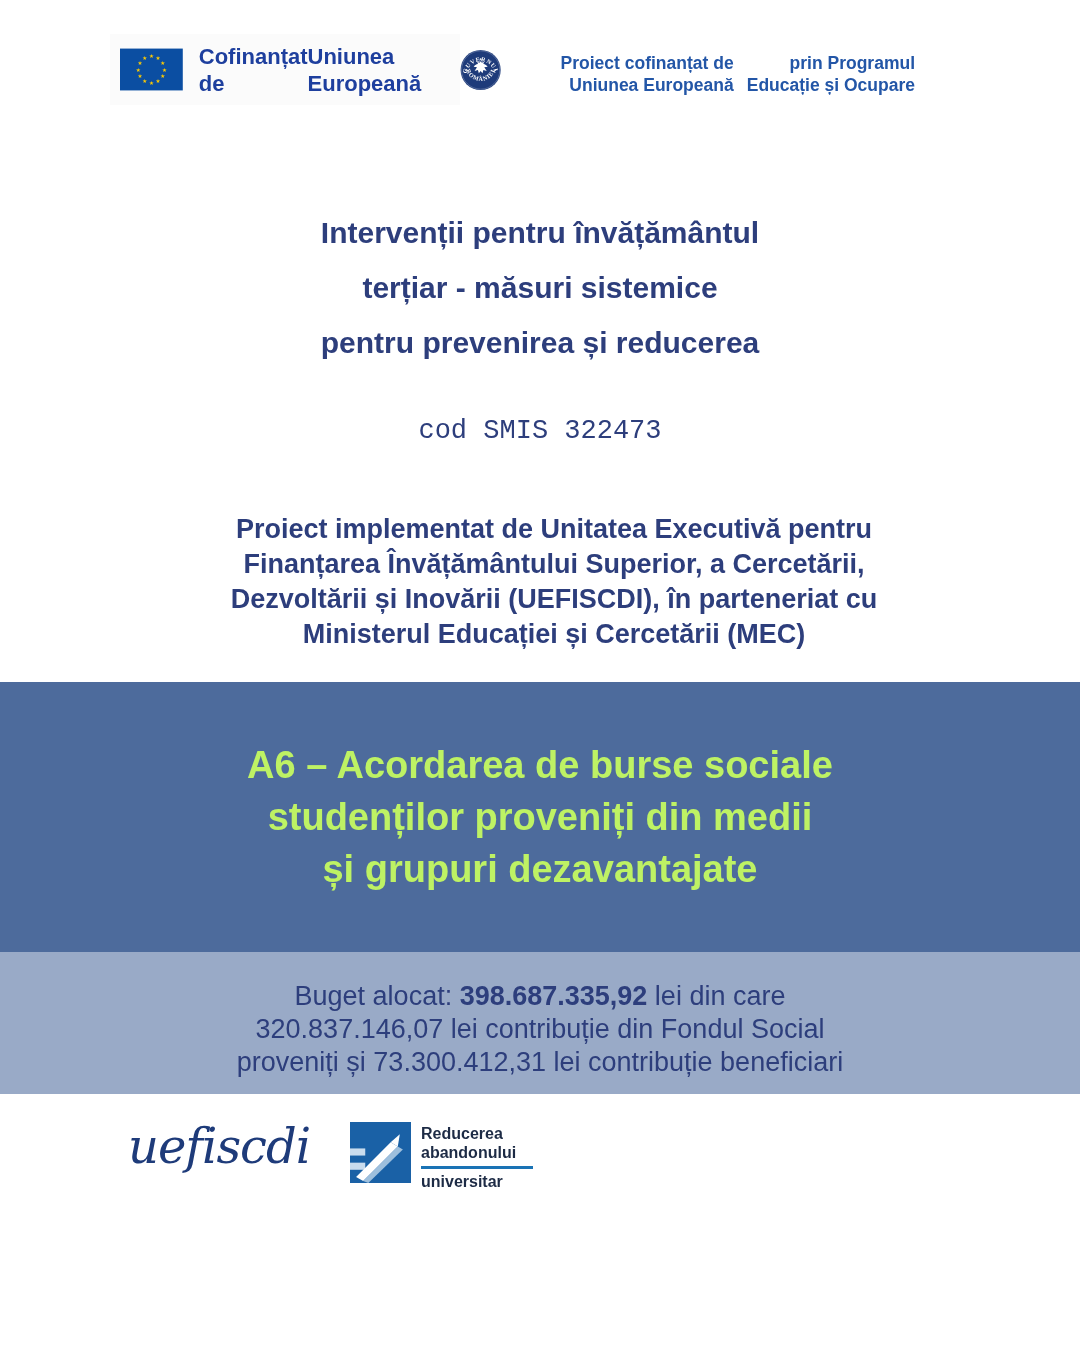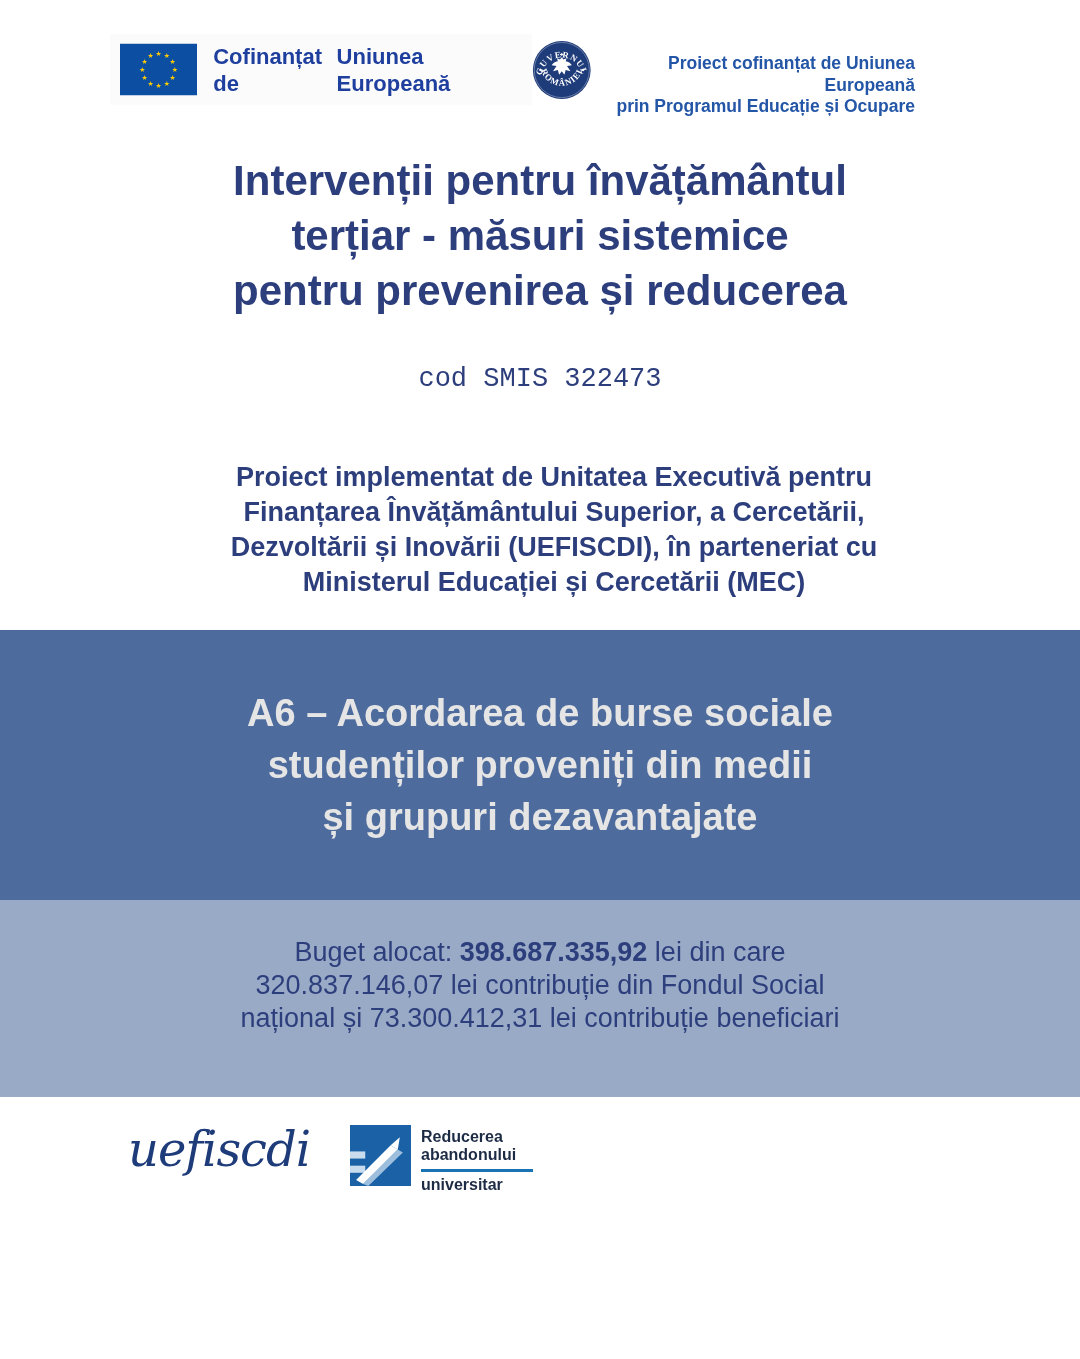--- a/index.html
+++ b/index.html
@@ -11,40 +11,40 @@
 
   
   .top-logos { display:flex; justify-content:space-between; align-items:flex-start;
     padding:34px 165px 0 110px; }
   .eu-block { display:flex; align-items:center; gap:16px; background:#fbfbfb; padding:6px 14px 6px 10px; }
   .eu-flag { width:88px; height:59px; display:block; }
   .eu-text { display:flex; font-weight:bold;
     color:var(--eu_text,#1e3f9e); font-size:22px; line-height:27px; }
   .gov-block { display:flex; align-items:flex-start; gap:24px; margin-top:2px; }
   .seal-large { width:68px; height:68px; display:block; }
-  .gov-text { display:flex; flex-direction:column; text-align:right; font-weight:bold;
+  .gov-text { display:flex; flex-direction:row; text-align:right; font-weight:bold;
     color:var(--gov_text,#2356a7); font-size:17.5px; line-height:21.5px; margin-top:17px; }
 
   
-  .title { margin:35px 0 0 0; text-align:center; font-size:42px; line-height:55px;
+  .title { margin:100px 0 0 0; text-align:center; font-size:30px; line-height:55px;
     font-weight:bold; color:var(--text_navy,#2d3e7c); }
   .title span { display:block; }
   .smis { margin-top:46px; text-align:center; font-size:27px; color:var(--text_navy,#2d3e7c);font-family:Liberation Mono, monospace; }
   .implementer { margin:66px 0 0 0; text-align:center; font-size:27px; line-height:35px;
     font-weight:bold; color:var(--text_navy,#2d3e7c);padding-left:28px; }
   .implementer span { display:block; }
 
   
   .band-dark { margin-top:30px; height:270px; background:var(--band_dark,#4d6b9c);
     display:flex; align-items:center; justify-content:center; }
-  .band-dark h2 { margin:0; text-align:center; color:#e5e5e5; font-size:38px;
+  .band-dark h2 { margin:0; text-align:center; color:#bef264; font-size:38px;
     line-height:52px; font-weight:bold; }
   .band-dark h2 span { display:block; }
-  .band-light { height:197px; background:var(--band_light,#99aac7); box-sizing:border-box;
-    padding-top:36px; }
+  .band-light { height:142px; background:var(--band_light,#99aac7); box-sizing:border-box;
+    padding-top:28px; }
   .band-light p { margin:0; text-align:center; font-size:27px; line-height:33px;
     color:var(--text_navy,#2d3e7c); font-weight:normal; }
   .band-light .line { display:block; }
   .band-light strong { font-weight:bold; }
 
   
   footer { position:relative; height:90px; margin-top:26px; }
   .uefiscdi { position:absolute; left:128px; top:-2px;
     font-family:"DejaVu Serif", serif; font-style:italic; font-size:48px;
     color:var(--seal_navy,#1e3b7a); letter-spacing:-1px; }
@@ -146,21 +146,21 @@
       <span>A6 – Acordarea de burse sociale</span>
       <span>studenților proveniți din medii</span>
       <span>și grupuri dezavantajate</span>
     </h2>
   </section>
 
   <section class="band-light">
     <p>
       <span class="line"><span>Buget alocat: </span><strong>398.687.335,92</strong><span> lei din care</span></span>
       <span class="line">320.837.146,07 lei contribuție din Fondul Social</span>
-      <span class="line">național și 73.300.412,31 lei contribuție beneficiari</span>
+      <span class="line">proveniți și 73.300.412,31 lei contribuție beneficiari</span>
     </p>
   </section>
 
   <footer>
     <div class="uefiscdi">uefiscdi</div>
 
     <div class="reducerea">
       <svg class="red-icon" viewBox="0 0 60 60">
         <rect width="60" height="60" fill="#1a61a6"></rect>
         <rect x="0" y="26" width="15" height="7" fill="#c9dcee"></rect>

